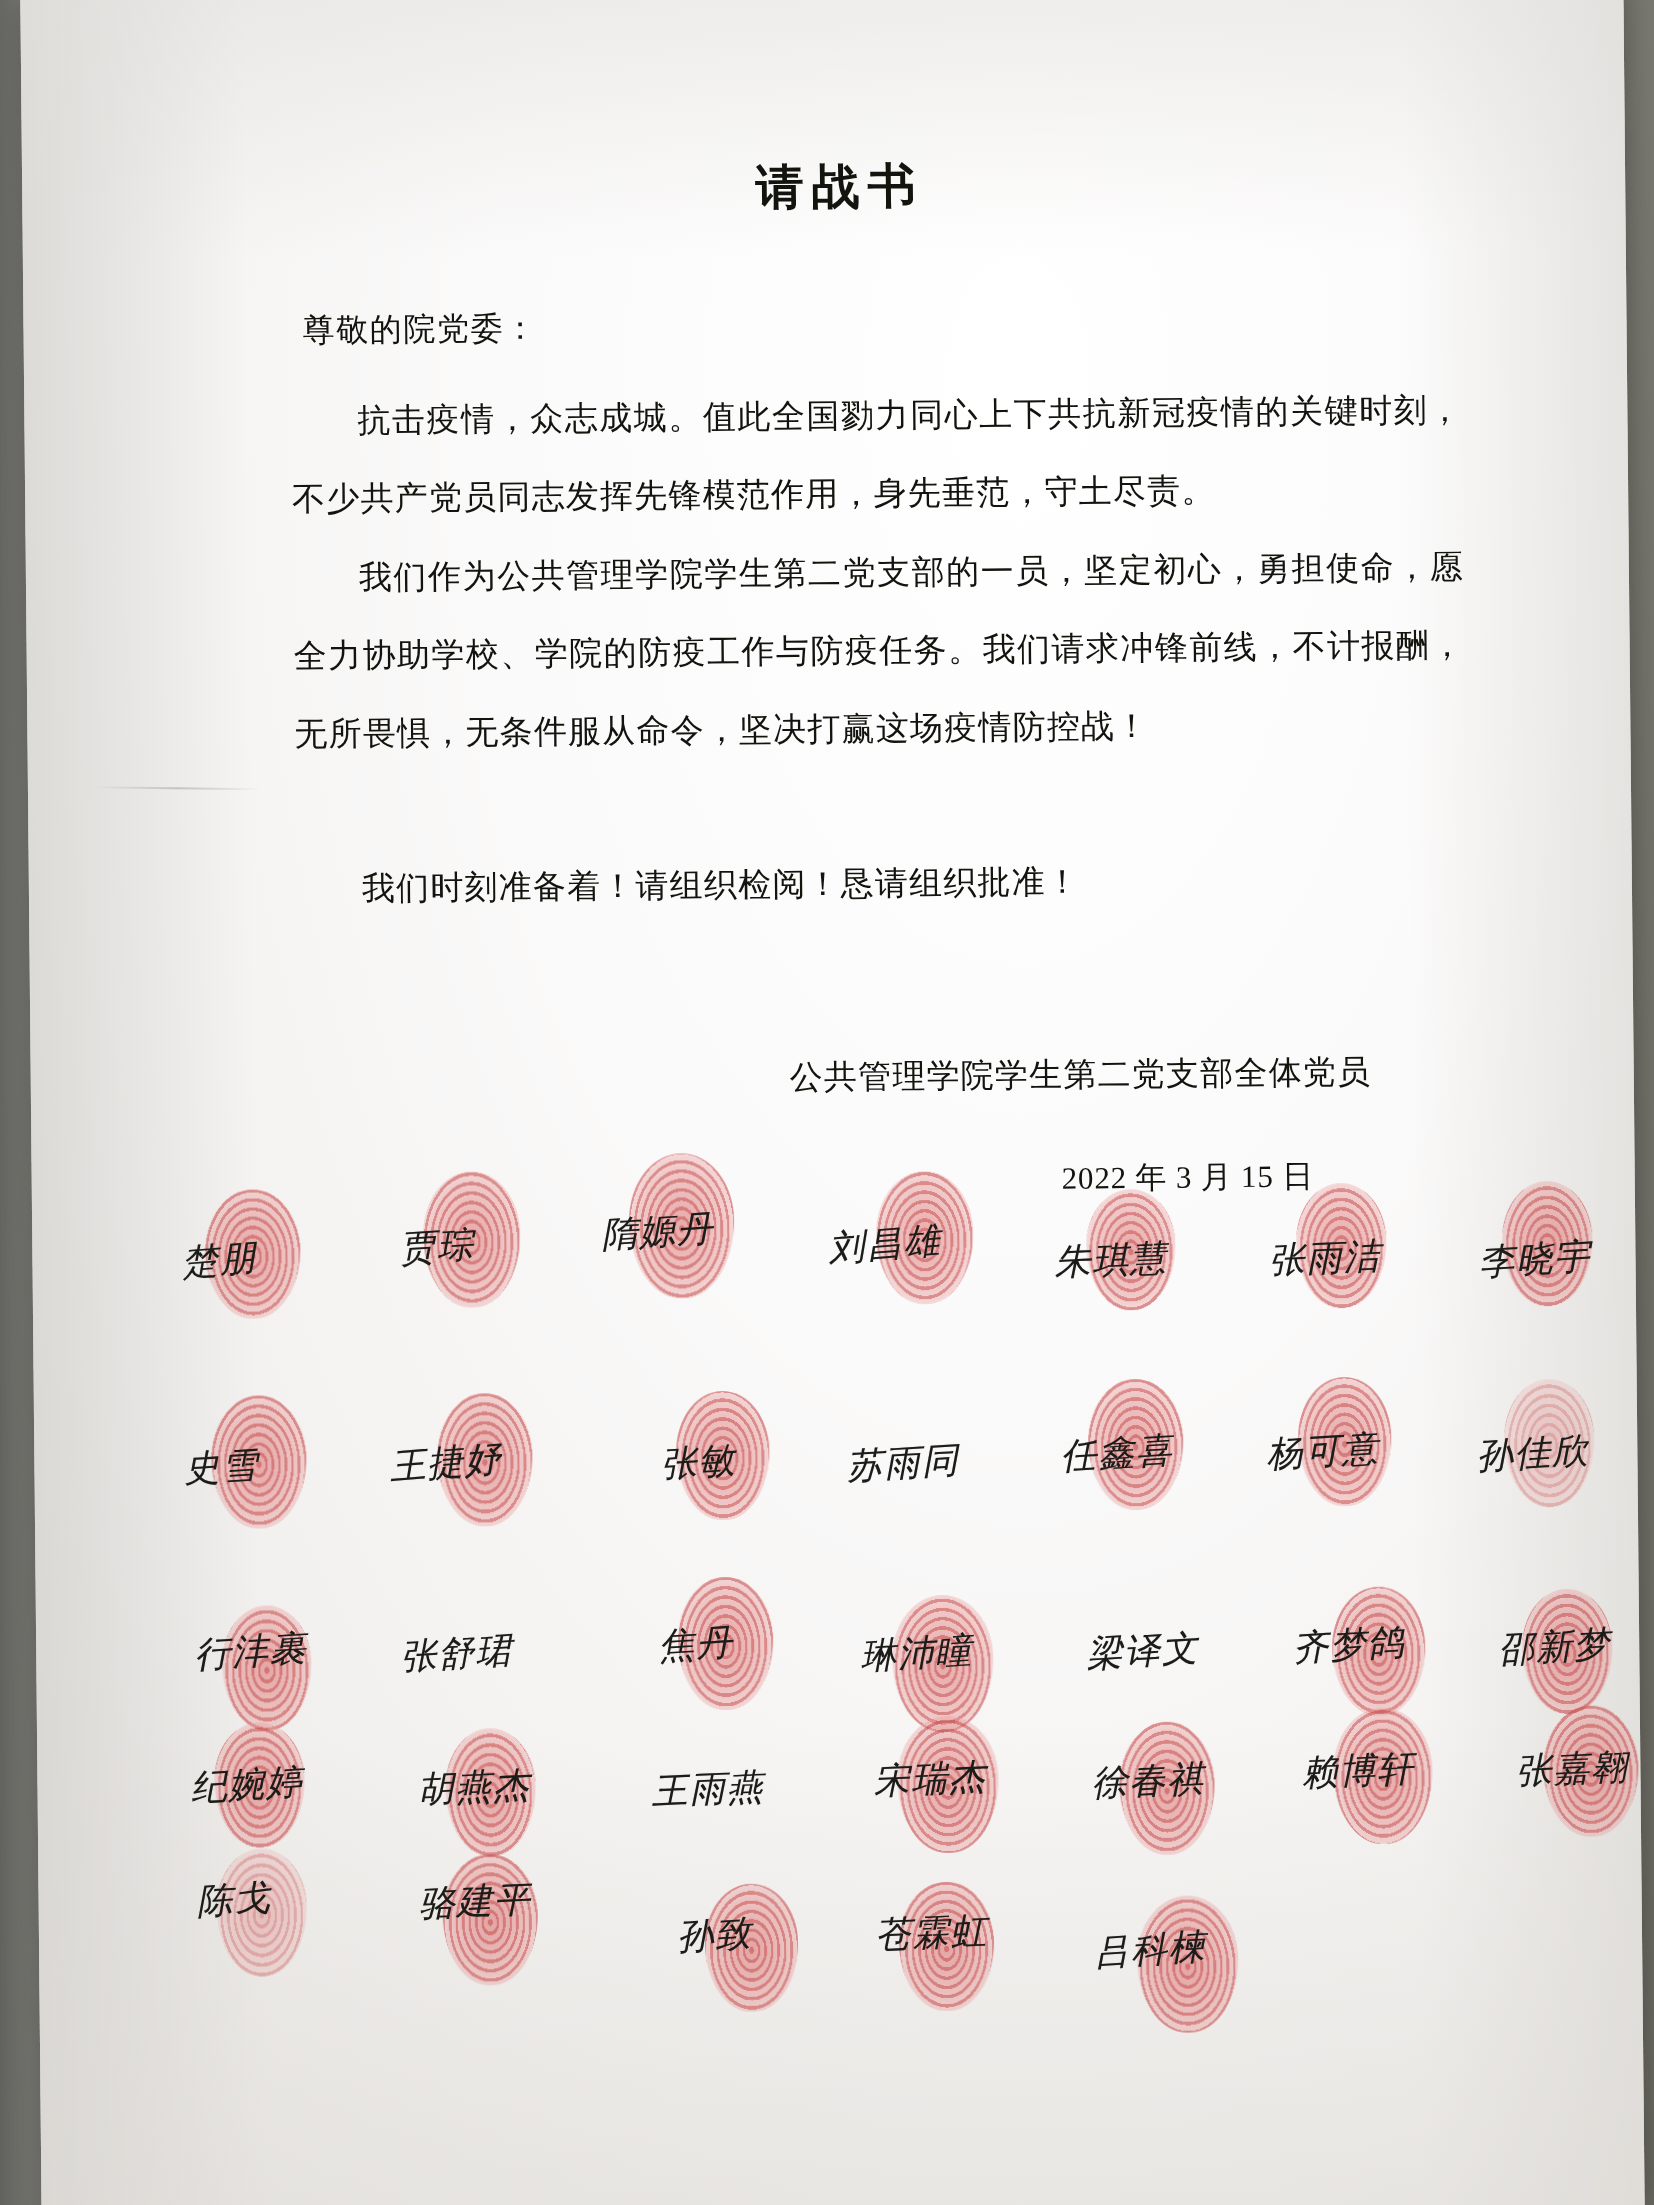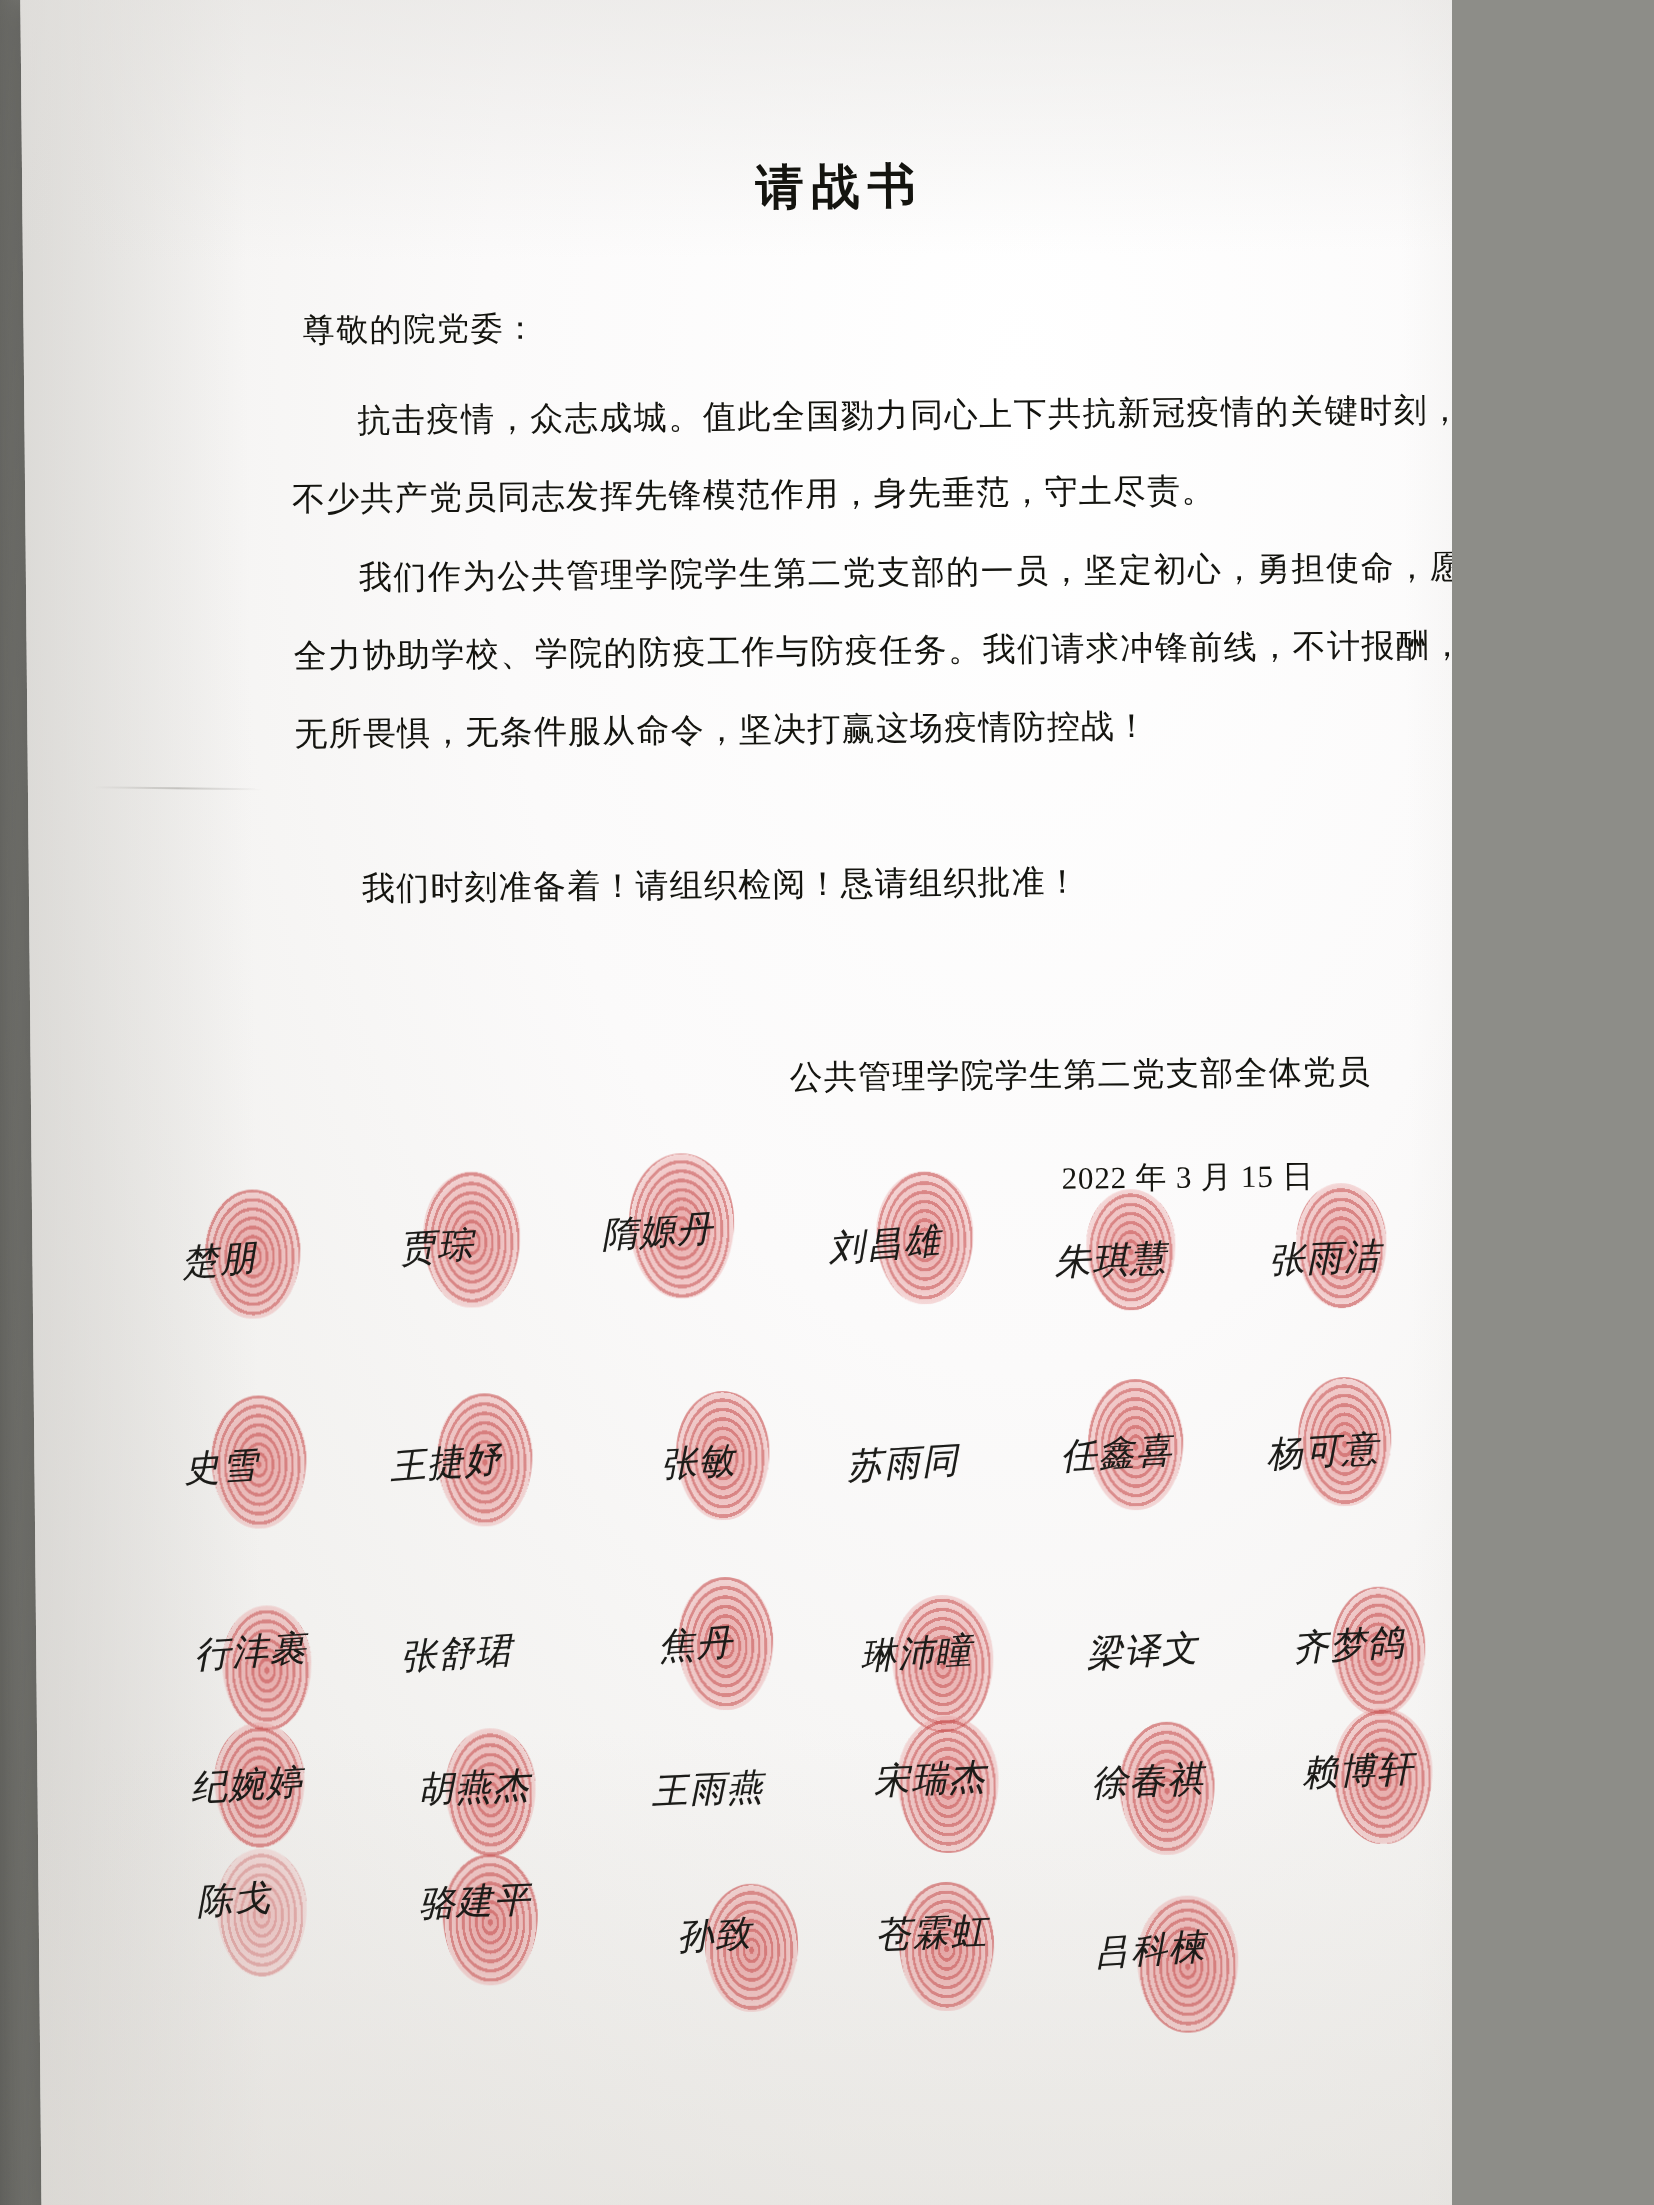--- a/index.html
+++ b/index.html
@@ -10,21 +10,21 @@
   body {
     width: 1654px;
     height: 2205px;
     overflow: hidden;
     font-family: "Liberation Serif", "DejaVu Serif", serif;
   }
 
   
   #photo {
     position: relative;
-    width: 1452px;
+    width: 1654px;
     height: 2205px;
     background: linear-gradient(120deg, #9a9a94 0%, #87877f 40%, #6f6f68 100%);
     overflow: hidden;
   }
 
   
   #desk {
     position: absolute;
     inset: 0;
     background:

